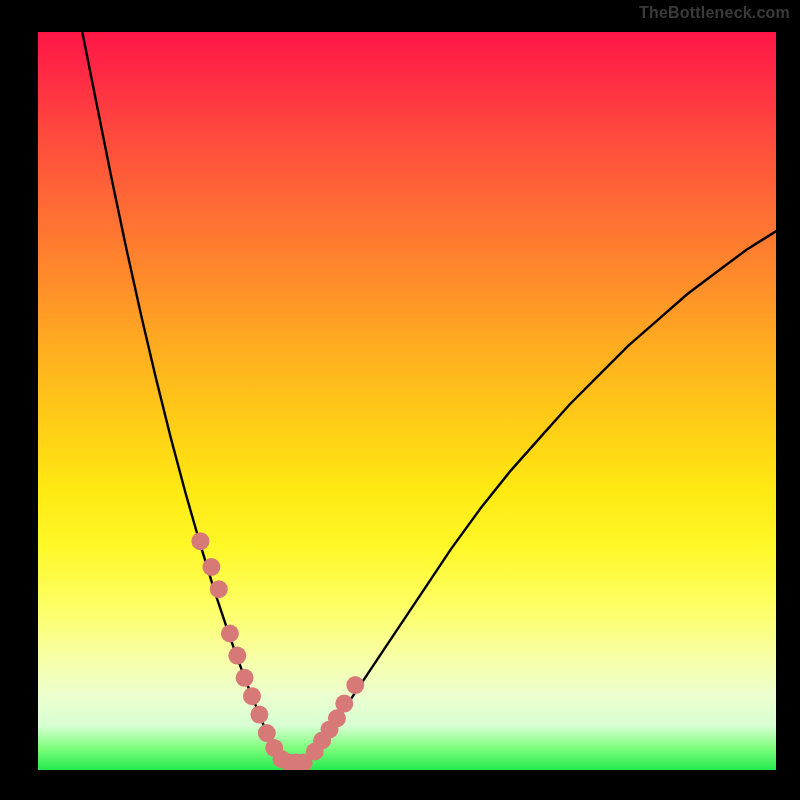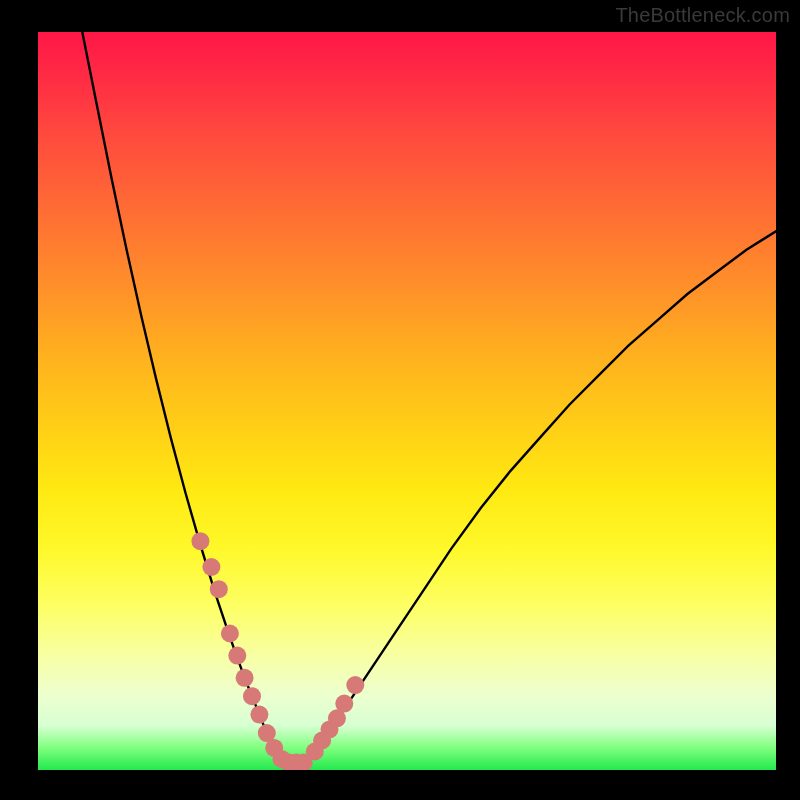--- a/index.html
+++ b/index.html
@@ -15,22 +15,22 @@
     position: relative;
     width: 800px;
     height: 800px;
     background: #000;
   }
   .watermark {
     position: absolute;
     top: 4px;
     right: 10px;
     color: #3a3a3a;
-    font-size: 20px;
-    font-weight: 400;
+    font-size: 16px;
+    font-weight: 700;
     letter-spacing: 0.2px;
     z-index: 4;
   }
   .plot-area {
     position: absolute;
     left: 38px;
     top: 32px;
     width: 738px;
     height: 738px;
     

